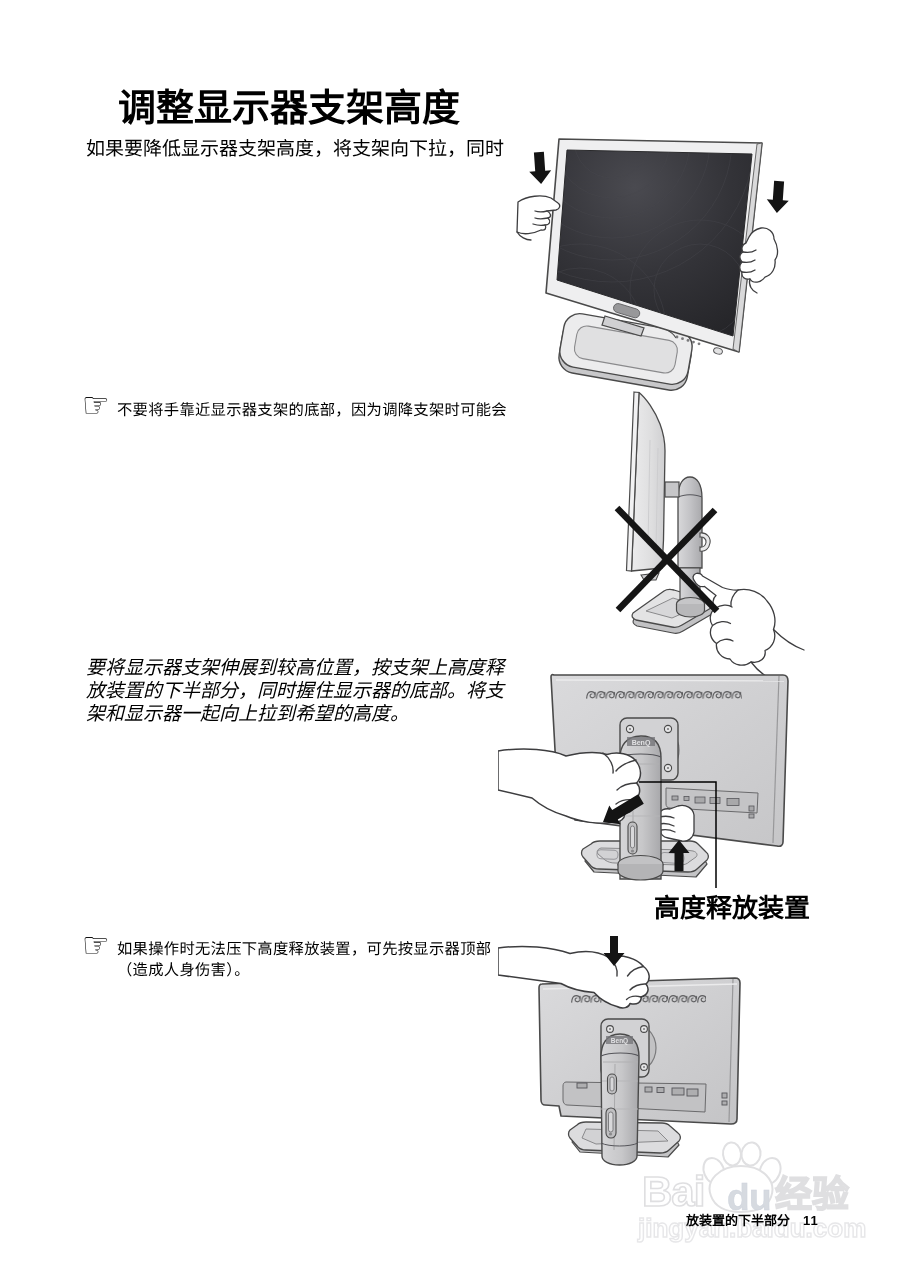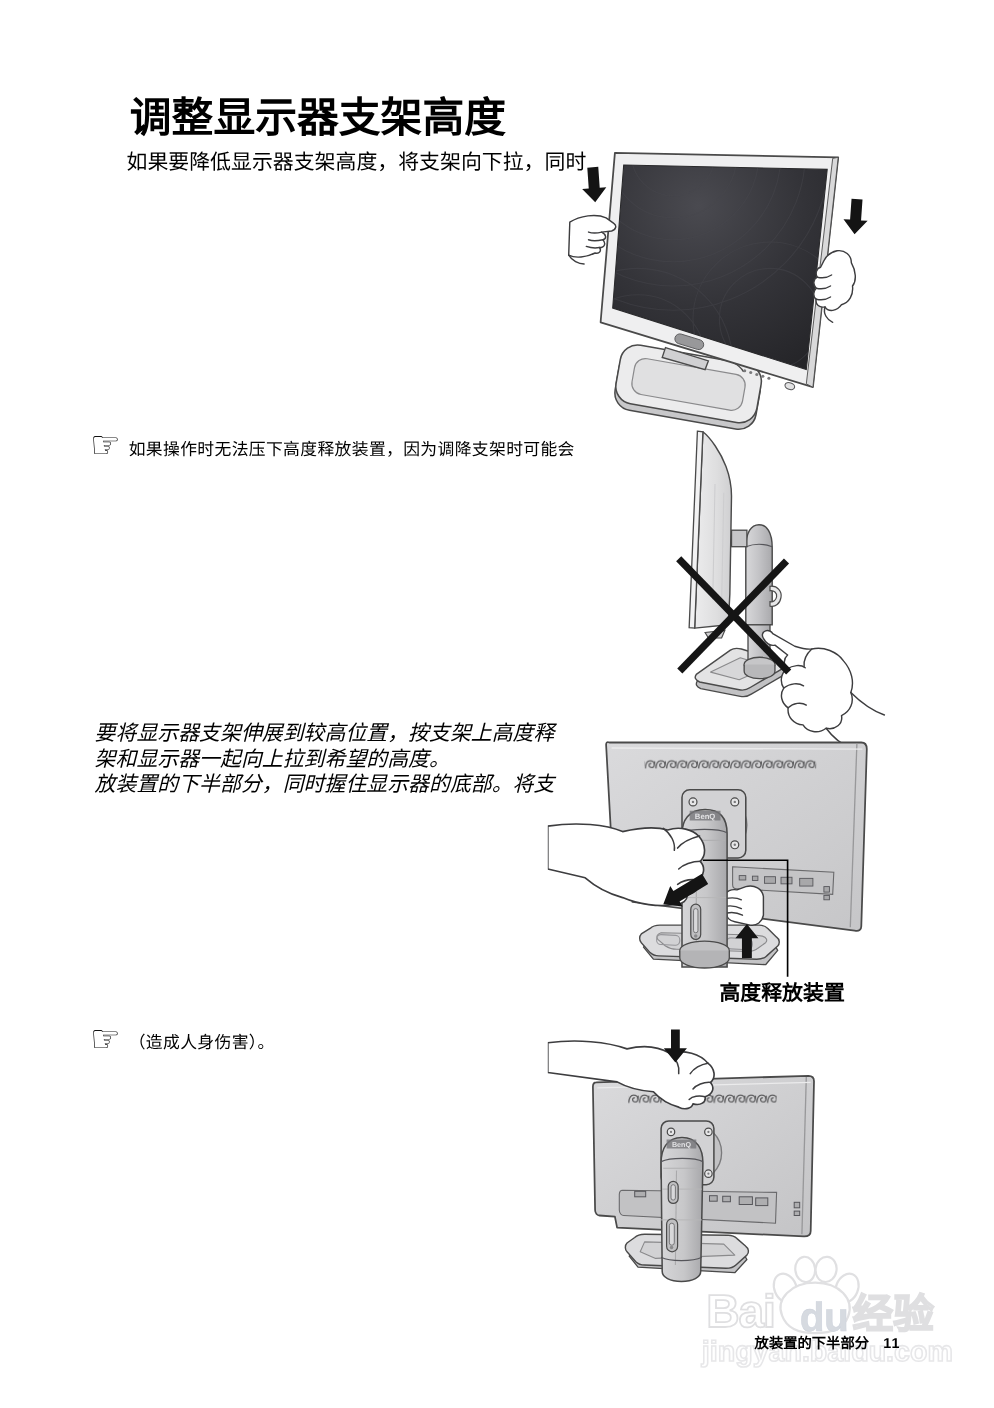--- a/index.html
+++ b/index.html
@@ -10,35 +10,35 @@
     font-family:"Liberation Sans", sans-serif;
     color:#000;
   }
   .abs{position:absolute;}
   .title{
     left:118px;top:87.5px;
     font-size:38px;font-weight:bold;line-height:1.1;
     letter-spacing:0px;white-space:nowrap;
   }
   .para{font-size:19px;line-height:23px;white-space:nowrap;}
-  .para-intro{left:86px;top:137px;margin-left:29px;}
+  .para-intro{left:86px;top:137px;}
   .para-raise{left:86px;top:656px;font-style:italic;}
   .note{font-size:15.3px;letter-spacing:0.3px;line-height:21px;white-space:nowrap;}
   .note-1{left:117px;top:399px;}
   .note-2{left:117px;top:938px;}
   .note-icon{
     font-size:35px;line-height:1;color:#111;
     font-family:"DejaVu Sans", sans-serif;
     transform:scaleX(.88);transform-origin:left top;
   }
   .note-icon-1{left:82px;top:388px;}
   .note-icon-2{left:82px;top:928px;}
   .callout-label{
     left:654px;top:887px;
-    font-size:19px;font-weight:bold;white-space:nowrap;
+    font-size:26px;font-weight:bold;white-space:nowrap;
   }
   .footer{
     left:686px;top:1210px;
     font-size:13px;font-weight:bold;white-space:nowrap;
     z-index:30;
   }
   .footer .pagenum{margin-left:13px;letter-spacing:1px;}
   .fig{z-index:10;}
   .watermark{z-index:2;}
   svg text{font-family:"Liberation Sans", sans-serif;}
@@ -61,31 +61,32 @@
 </svg>
 
 <div class="abs title">调整显示器支架高度</div>
 
 <div class="abs para para-intro">
   <div>如果要降低显示器支架高度，将支架向下拉，同时</div>
 </div>
 
 <div class="abs note-icon note-icon-1">☞</div>
 <div class="abs note note-1">
-  <div>如果操作时无法压下高度释放装置，因为调降支架时可能会</div>
+  <div>不要将手靠近显示器支架的底部，因为调降支架时可能会</div>
 </div>
 
 <div class="abs para para-raise">
   <div>要将显示器支架伸展到较高位置，按支架上高度释</div>
+  <div>放装置的下半部分，同时握住显示器的底部。将支</div>
   <div>架和显示器一起向上拉到希望的高度。</div>
-  <div>放装置的下半部分，同时握住显示器的底部。将支</div>
 </div>
 
 <div class="abs note-icon note-icon-2">☞</div>
 <div class="abs note note-2">
+  <div>如果操作时无法压下高度释放装置，可先按显示器顶部</div>
   <div>（造成人身伤害）。</div>
 </div>
 
 <svg class="abs fig" role="img" style="left:500px;top:110px;" width="404" height="290" viewBox="500 110 404 290">
   <defs>
     <radialGradient id="scr1" cx="40%" cy="20%" r="110%">
       <stop offset="0" stop-color="#4a4a50"></stop>
       <stop offset="0.45" stop-color="#333338"></stop>
       <stop offset="1" stop-color="#1e1e21"></stop>
     </radialGradient>

